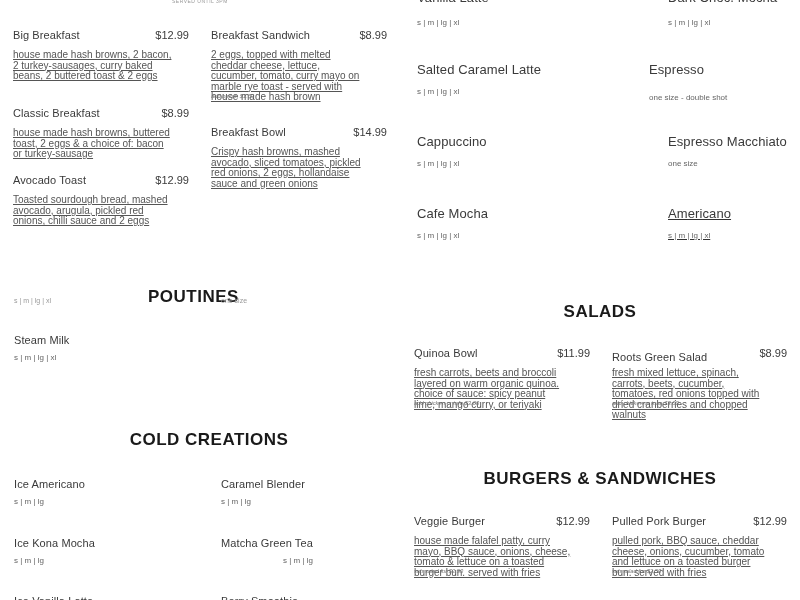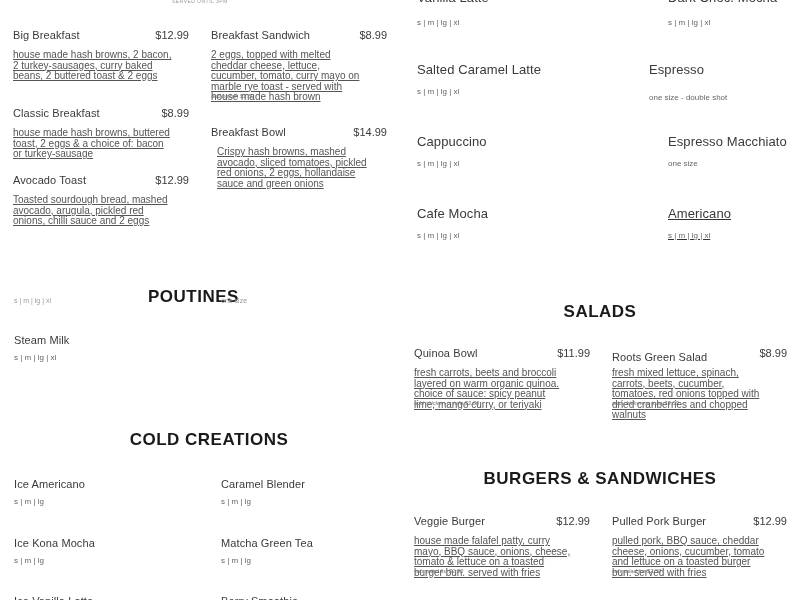--- a/index.html
+++ b/index.html
@@ -43,21 +43,21 @@
 <div class="abs" style="left:211px; top:29px; width:176px;">
   <div class="item-name abs" style="left:0; top:0;">Breakfast Sandwich</div>
   <div class="price abs" style="right:0; top:0;">$8.99</div>
   <div class="desc abs" style="left:0; top:21px; width:155px;">2 eggs, topped with melted cheddar cheese, lettuce, cucumber, tomato, curry mayo on marble rye toast - served with house made hash brown</div>
   <div class="note abs" style="left:0; top:63px;">add bacon $1.50</div>
 </div>
 
 <div class="abs" style="left:211px; top:126px; width:176px;">
   <div class="item-name abs" style="left:0; top:0;">Breakfast Bowl</div>
   <div class="price abs" style="right:0; top:0;">$14.99</div>
-  <div class="desc abs" style="left:6px; top:21px; width:155px;">Crispy hash browns, mashed avocado, sliced tomatoes, pickled red onions, 2 eggs, hollandaise sauce and green onions</div>
+  <div class="desc abs" style="left:0; top:21px; width:155px;">Crispy hash browns, mashed avocado, sliced tomatoes, pickled red onions, 2 eggs, hollandaise sauce and green onions</div>
 </div>
 
 <div class="abs clip-top" style="left:417px; top:0; width:240px; height:30px;">
   <div class="item-name big abs" style="left:0; top:-10px;">Vanilla Latte</div>
   <div class="sizes abs" style="left:0; top:18px;">s | m | lg | xl</div>
 </div>
 <div class="abs clip-top" style="left:668px; top:0; width:130px; height:30px;">
   <div class="item-name big abs" style="left:0; top:-10px;">Dark Choc. Mocha</div>
   <div class="sizes abs" style="left:0; top:18px;">s | m | lg | xl</div>
 </div>
@@ -124,21 +124,21 @@
 </div>
 <div class="abs" style="left:221px; top:478px;">
   <div class="item-name">Caramel Blender</div>
   <div class="sizes" style="margin-top:7px;">s | m | lg</div>
 </div>
 
 <div class="abs" style="left:14px; top:537px;">
   <div class="item-name">Ice Kona Mocha</div>
   <div class="sizes" style="margin-top:7px;">s | m | lg</div>
 </div>
-<div class="abs" style="left:221px; top:537px;">
+<div class="abs" style="left:221px; top:537px;text-align:right;">
   <div class="item-name">Matcha Green Tea</div>
   <div class="sizes" style="margin-top:7px;">s | m | lg</div>
 </div>
 
 <div class="abs" style="left:14px; top:595px;">
   <div class="item-name">Ice Vanilla Latte</div>
 </div>
 <div class="abs" style="left:221px; top:595px;">
   <div class="item-name">Berry Smoothie</div>
 </div>

